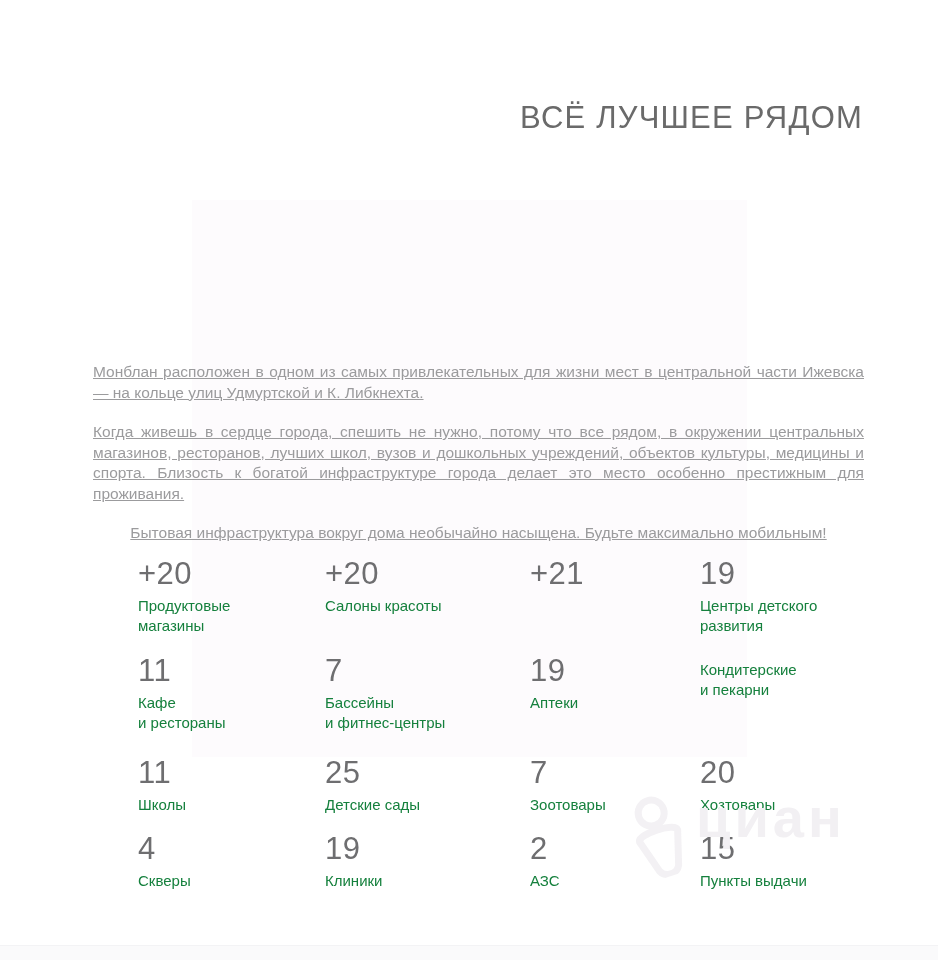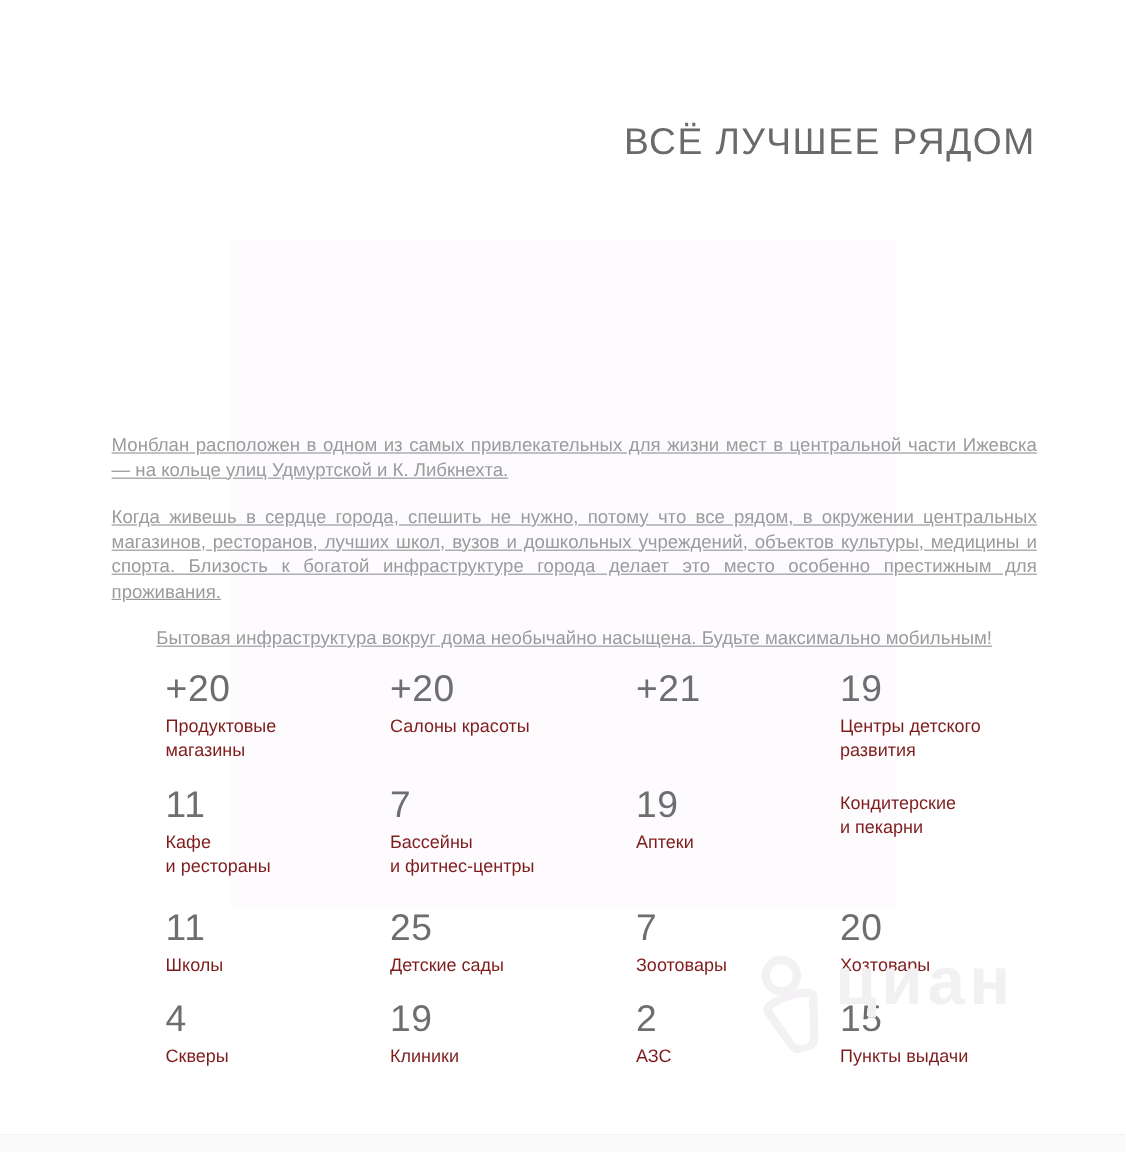--- a/index.html
+++ b/index.html
@@ -30,21 +30,21 @@
     position:absolute;left:138px;top:557px;width:740px;
     display:grid;
     grid-template-columns:187px 205px 170px 1fr;
     grid-template-rows:97px 102px 76px auto;
   }
   .stat-value{
     font-size:31px;line-height:33px;font-weight:400;color:#6e6e70;
     letter-spacing:0.5px;
   }
   .stat-label{
-    margin-top:6px;font-size:15px;line-height:19.5px;color:#7f1d1d;
+    margin-top:6px;font-size:15px;line-height:19.5px;color:#15803d;
     white-space:pre-line;
   }
   .watermark{
     position:absolute;left:622px;top:790px;width:260px;height:95px;
     display:flex;align-items:flex-start;pointer-events:none;
   }
   .watermark .wm-icon{
     width:72px;height:88px;flex:0 0 auto;transform:rotate(-18deg);
     opacity:0.9;
   }

